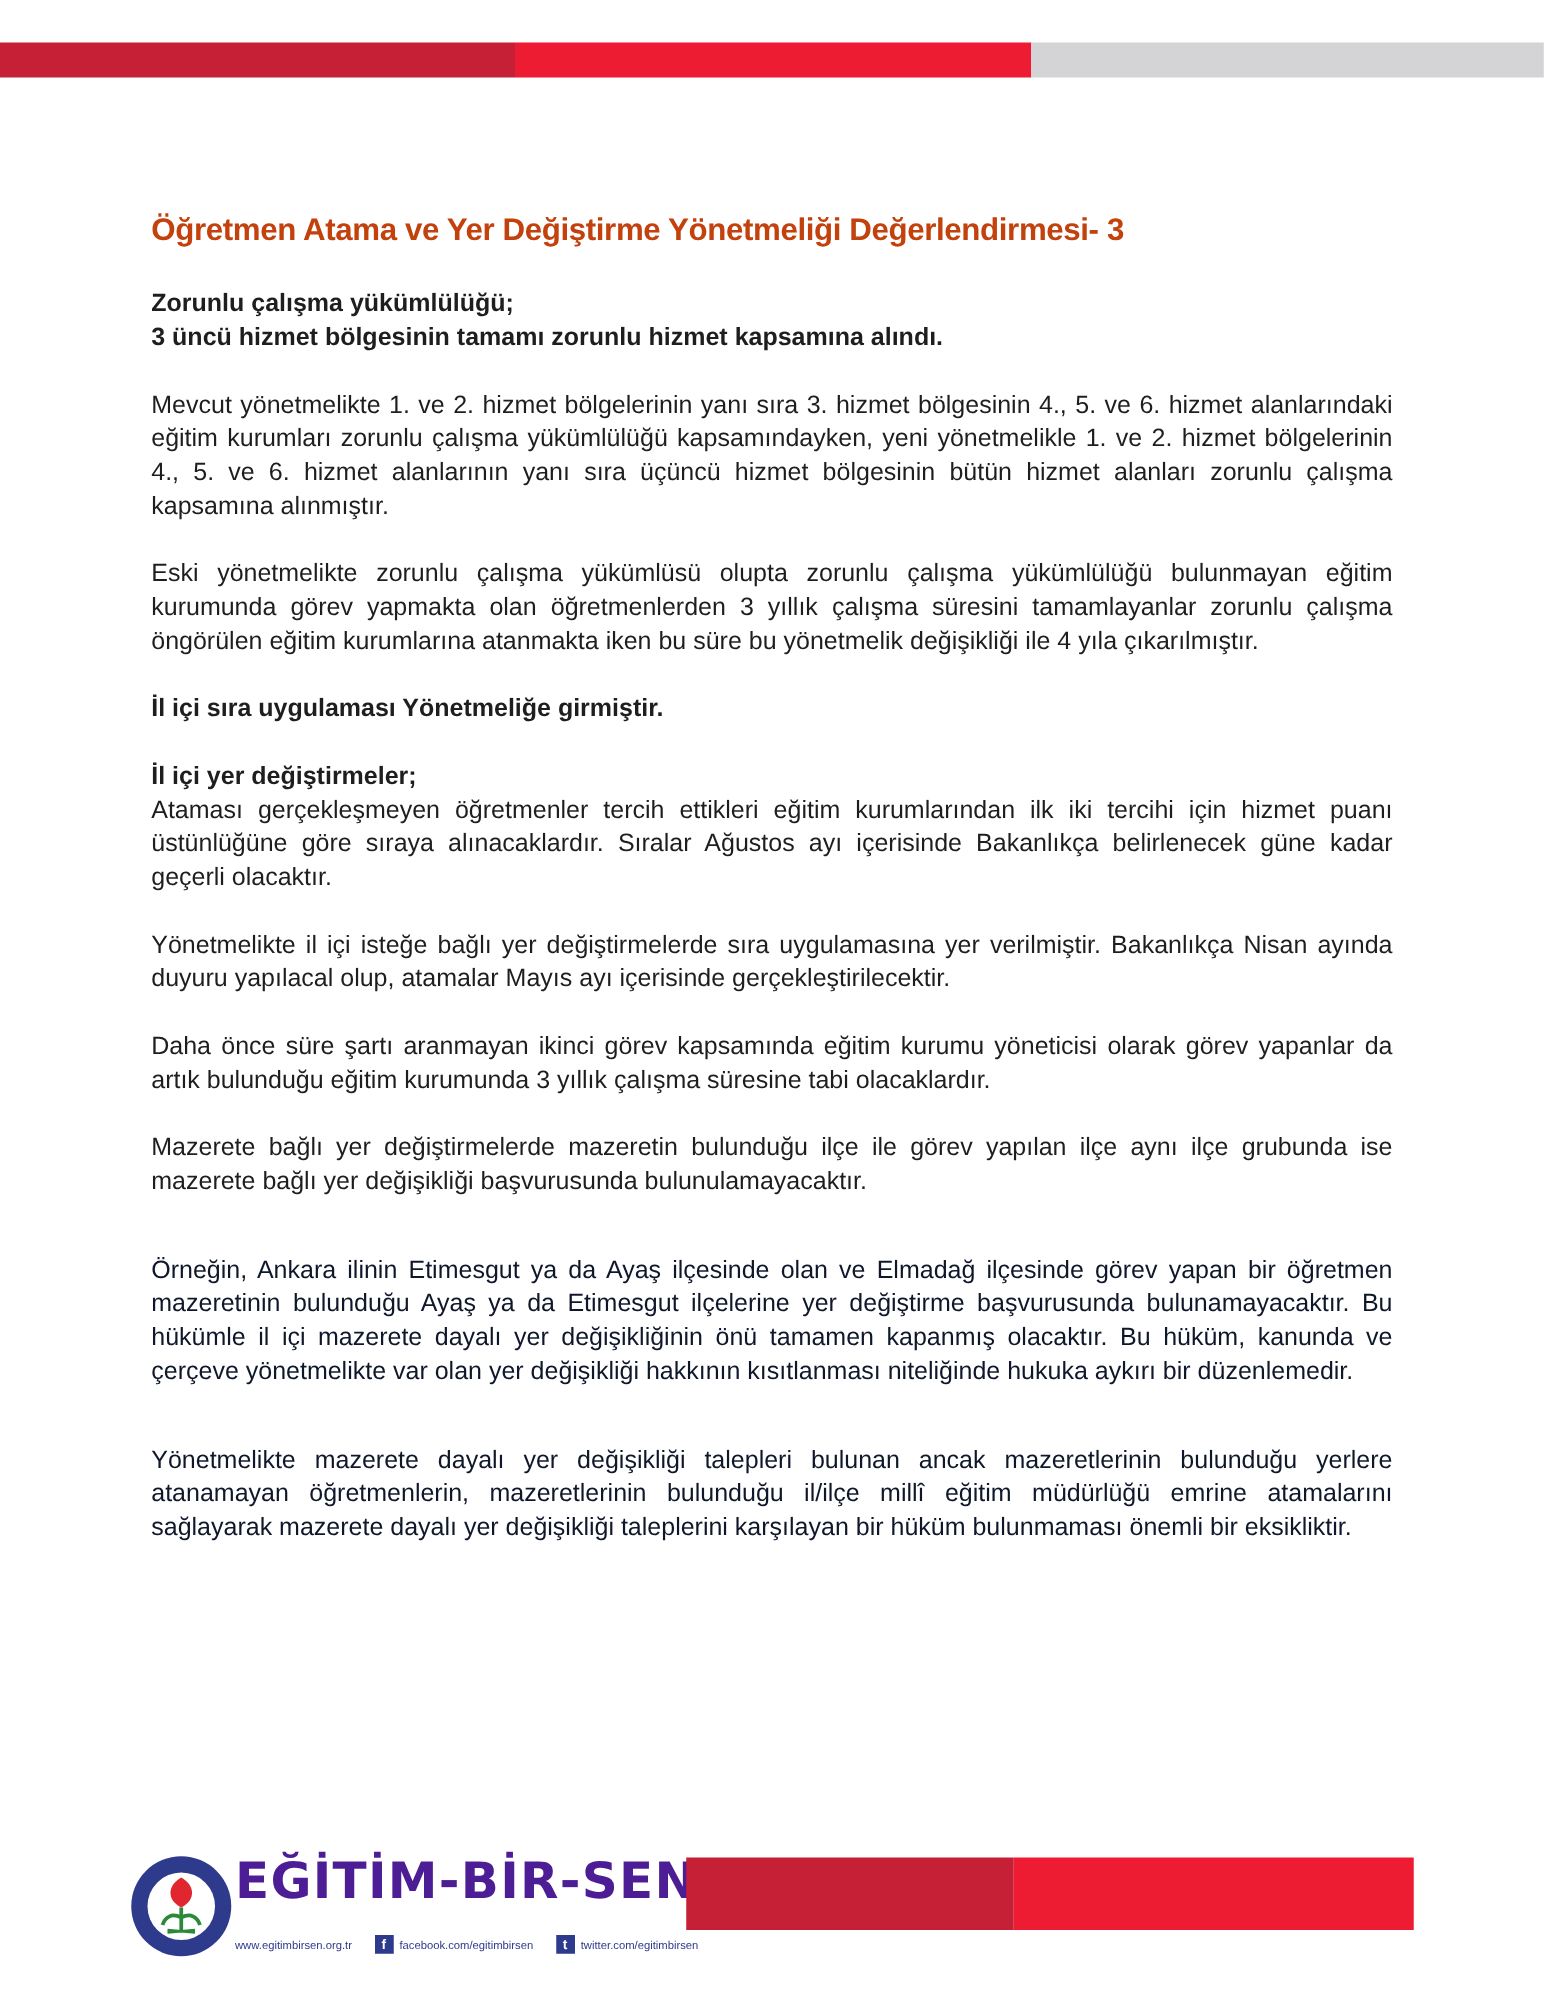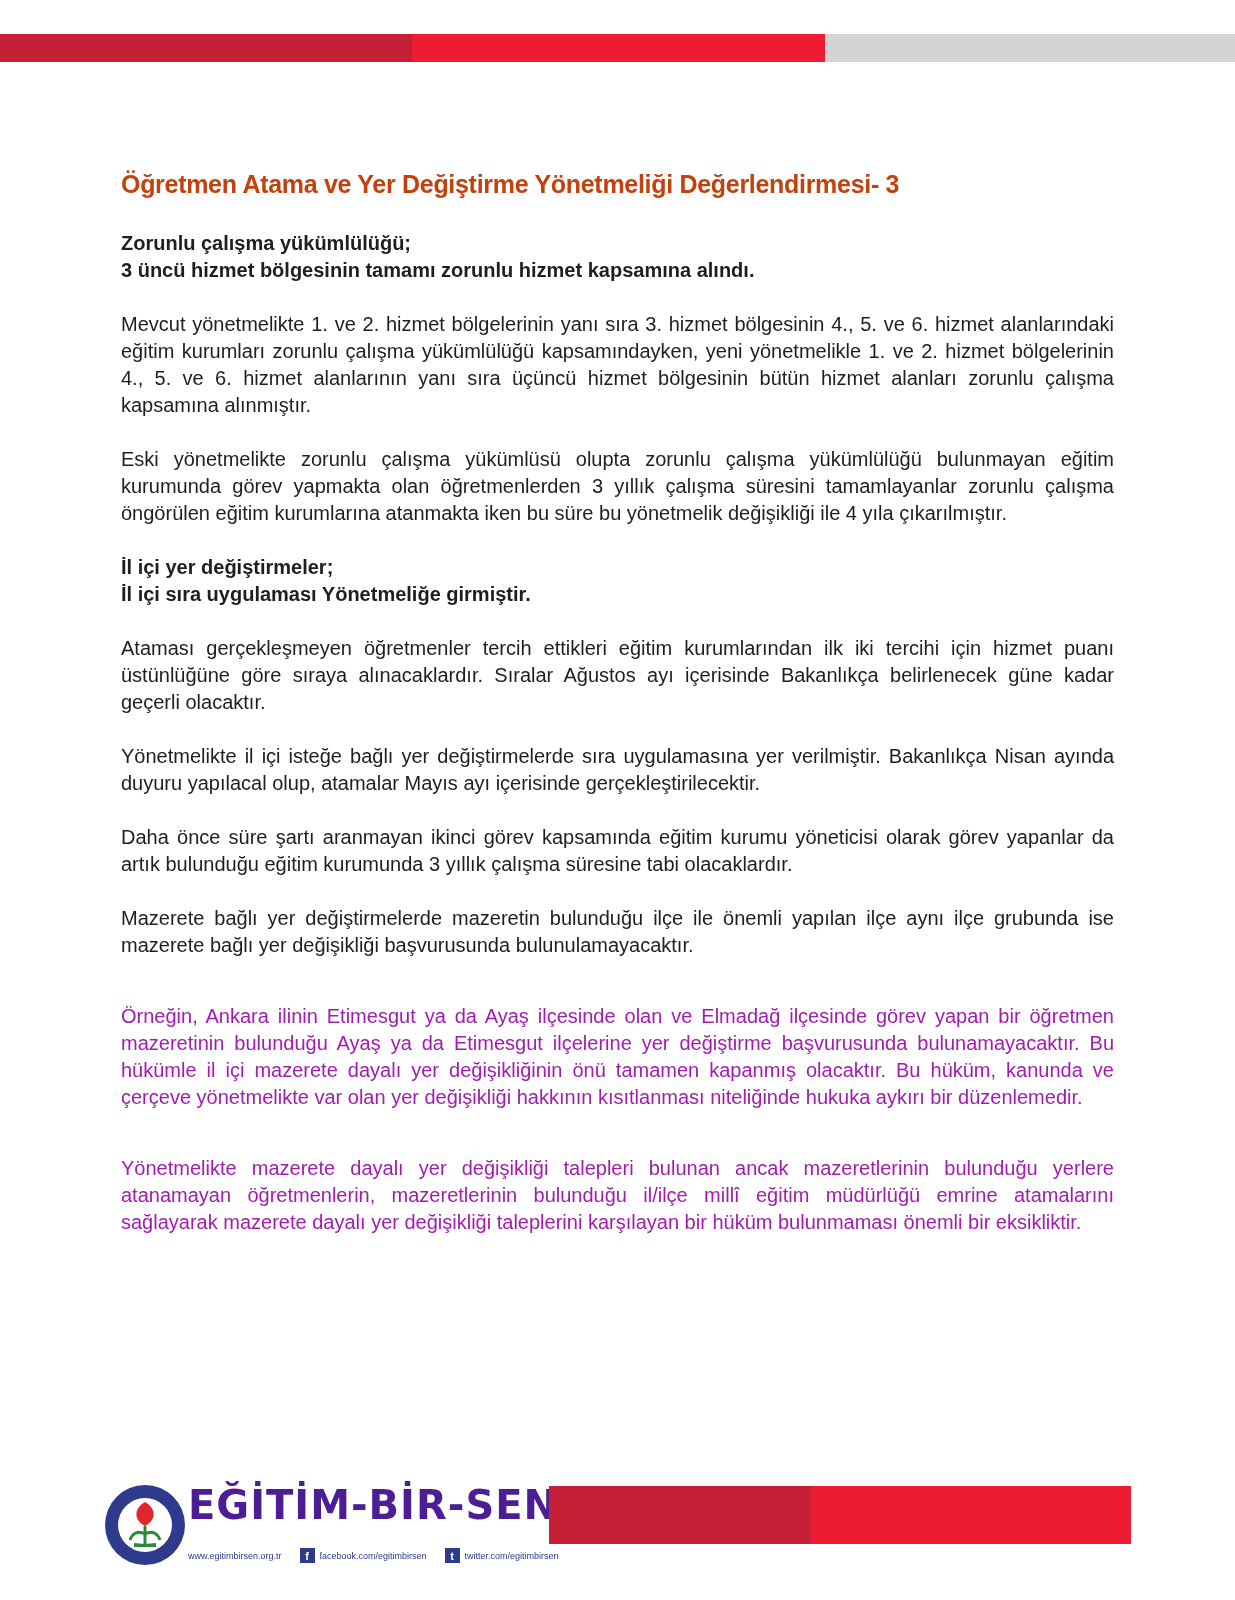--- a/index.html
+++ b/index.html
@@ -8,21 +8,21 @@
     .top-bar { position: absolute; top: 34px; left: 0; width: 1235px; height: 28px; display: flex; }
     .top-bar .seg1 { width: 412px; background: #c62036; }
     .top-bar .seg2 { width: 413px; background: #ed1c33; }
     .top-bar .seg3 { flex: 1; background: #d4d4d6; }
 
     .content { position: absolute; left: 121px; top: 168px; width: 993px; }
     .title { color: #c2410c; font-weight: bold; font-size: 25px; letter-spacing: -0.3px;
              margin: 0 0 30px 0; line-height: 32px; }
     p { margin: 0; font-size: 20px; line-height: 27px; text-align: justify; }
     .bold { font-weight: bold; }
-    .red { color: #a21caf; margin-top: 44px; }
+    .red { color: #0f172a; margin-top: 44px; }
     .gap { margin-bottom: 27px; }
 
     .footer-logo { position: absolute; left: 104px; top: 1484px; width: 82px; height: 82px; }
     .brand { position: absolute; left: 188px; top: 1484px; }
     .brand-name { color: #4c1d95; font-weight: bold; font-size: 40px; letter-spacing: 1px;
                   line-height: 42px; font-family: "DejaVu Sans", sans-serif; }
     .brand-links { display: flex; align-items: center; gap: 18px; margin-top: 22px;
                    font-size: 9px; color: #2e3a8c; }
     .brand-links .link { display: flex; align-items: center; gap: 5px; }
     .sq-icon { width: 15px; height: 15px; background: #2e3a8c; color: #fff; font-size: 11px;
@@ -42,29 +42,29 @@
 
 <div class="content">
   <h1 class="title">Öğretmen Atama ve Yer Değiştirme Yönetmeliği Değerlendirmesi- 3</h1>
 
   <p class="bold">Zorunlu çalışma yükümlülüğü;</p>
   <p class="bold gap">3 üncü hizmet bölgesinin tamamı zorunlu hizmet kapsamına alındı.</p>
 
   <p class="gap">Mevcut yönetmelikte 1. ve 2. hizmet bölgelerinin yanı sıra 3. hizmet bölgesinin 4., 5. ve 6. hizmet alanlarındaki eğitim kurumları zorunlu çalışma yükümlülüğü kapsamındayken, yeni yönetmelikle 1. ve 2. hizmet bölgelerinin 4., 5. ve 6. hizmet alanlarının yanı sıra üçüncü hizmet bölgesinin bütün hizmet alanları zorunlu çalışma kapsamına alınmıştır.</p>
   <p class="gap">Eski yönetmelikte zorunlu çalışma yükümlüsü olupta zorunlu çalışma yükümlülüğü bulunmayan eğitim kurumunda görev yapmakta olan öğretmenlerden 3 yıllık çalışma süresini tamamlayanlar zorunlu çalışma öngörülen eğitim kurumlarına atanmakta iken bu süre bu yönetmelik değişikliği ile 4 yıla çıkarılmıştır.</p>
 
+  <p class="bold gap">İl içi sıra uygulaması Yönetmeliğe girmiştir.</p>
   <p class="bold">İl içi yer değiştirmeler;</p>
-  <p class="bold gap">İl içi sıra uygulaması Yönetmeliğe girmiştir.</p>
 
   <p class="gap">Ataması gerçekleşmeyen öğretmenler tercih ettikleri eğitim kurumlarından ilk iki tercihi için hizmet puanı üstünlüğüne göre sıraya alınacaklardır. Sıralar Ağustos ayı içerisinde Bakanlıkça belirlenecek güne kadar geçerli olacaktır.</p>
   <p class="gap">Yönetmelikte il içi isteğe bağlı yer değiştirmelerde sıra uygulamasına yer verilmiştir. Bakanlıkça Nisan ayında duyuru yapılacal olup, atamalar Mayıs ayı içerisinde gerçekleştirilecektir.</p>
   <p class="gap">Daha önce süre şartı aranmayan ikinci görev kapsamında eğitim kurumu yöneticisi olarak görev yapanlar da artık bulunduğu eğitim kurumunda 3 yıllık çalışma süresine tabi olacaklardır.</p>
 
 
-  <p class="gap">Mazerete bağlı yer değiştirmelerde mazeretin bulunduğu ilçe ile önemli yapılan ilçe aynı ilçe grubunda ise mazerete bağlı yer değişikliği başvurusunda bulunulamayacaktır.</p>
+  <p class="gap">Mazerete bağlı yer değiştirmelerde mazeretin bulunduğu ilçe ile görev yapılan ilçe aynı ilçe grubunda ise mazerete bağlı yer değişikliği başvurusunda bulunulamayacaktır.</p>
   <p class="red gap">Örneğin, Ankara ilinin Etimesgut ya da Ayaş ilçesinde olan ve Elmadağ ilçesinde görev yapan bir öğretmen mazeretinin bulunduğu Ayaş ya da Etimesgut ilçelerine yer değiştirme başvurusunda bulunamayacaktır. Bu hükümle il içi mazerete dayalı yer değişikliğinin önü tamamen kapanmış olacaktır. Bu hüküm, kanunda ve çerçeve yönetmelikte var olan yer değişikliği hakkının kısıtlanması niteliğinde hukuka aykırı bir düzenlemedir.</p>
   <p class="red">Yönetmelikte mazerete dayalı yer değişikliği talepleri bulunan ancak mazeretlerinin bulunduğu yerlere atanamayan öğretmenlerin, mazeretlerinin bulunduğu il/ilçe millî eğitim müdürlüğü emrine atamalarını sağlayarak mazerete dayalı yer değişikliği taleplerini karşılayan bir hüküm bulunmaması önemli bir eksikliktir.</p>
 </div>
 
 <svg class="footer-logo" viewBox="0 0 82 82">
   <circle cx="41" cy="41" r="40" fill="#2e3a8c"></circle>
   <circle cx="41" cy="41" r="27" fill="#ffffff"></circle>
   <path d="M41 18 C30 24 29 36 41 42 C53 36 52 24 41 18 Z" fill="#e0262e"></path>
   <path d="M41 42 L41 60 M41 50 C33 46 28 50 26 56 M41 50 C49 46 54 50 56 56" stroke="#2a8a3a" stroke-width="3" fill="none"></path>
   <path d="M30 60 L52 62 M30 62 L52 60" stroke="#2a8a3a" stroke-width="2"></path>

